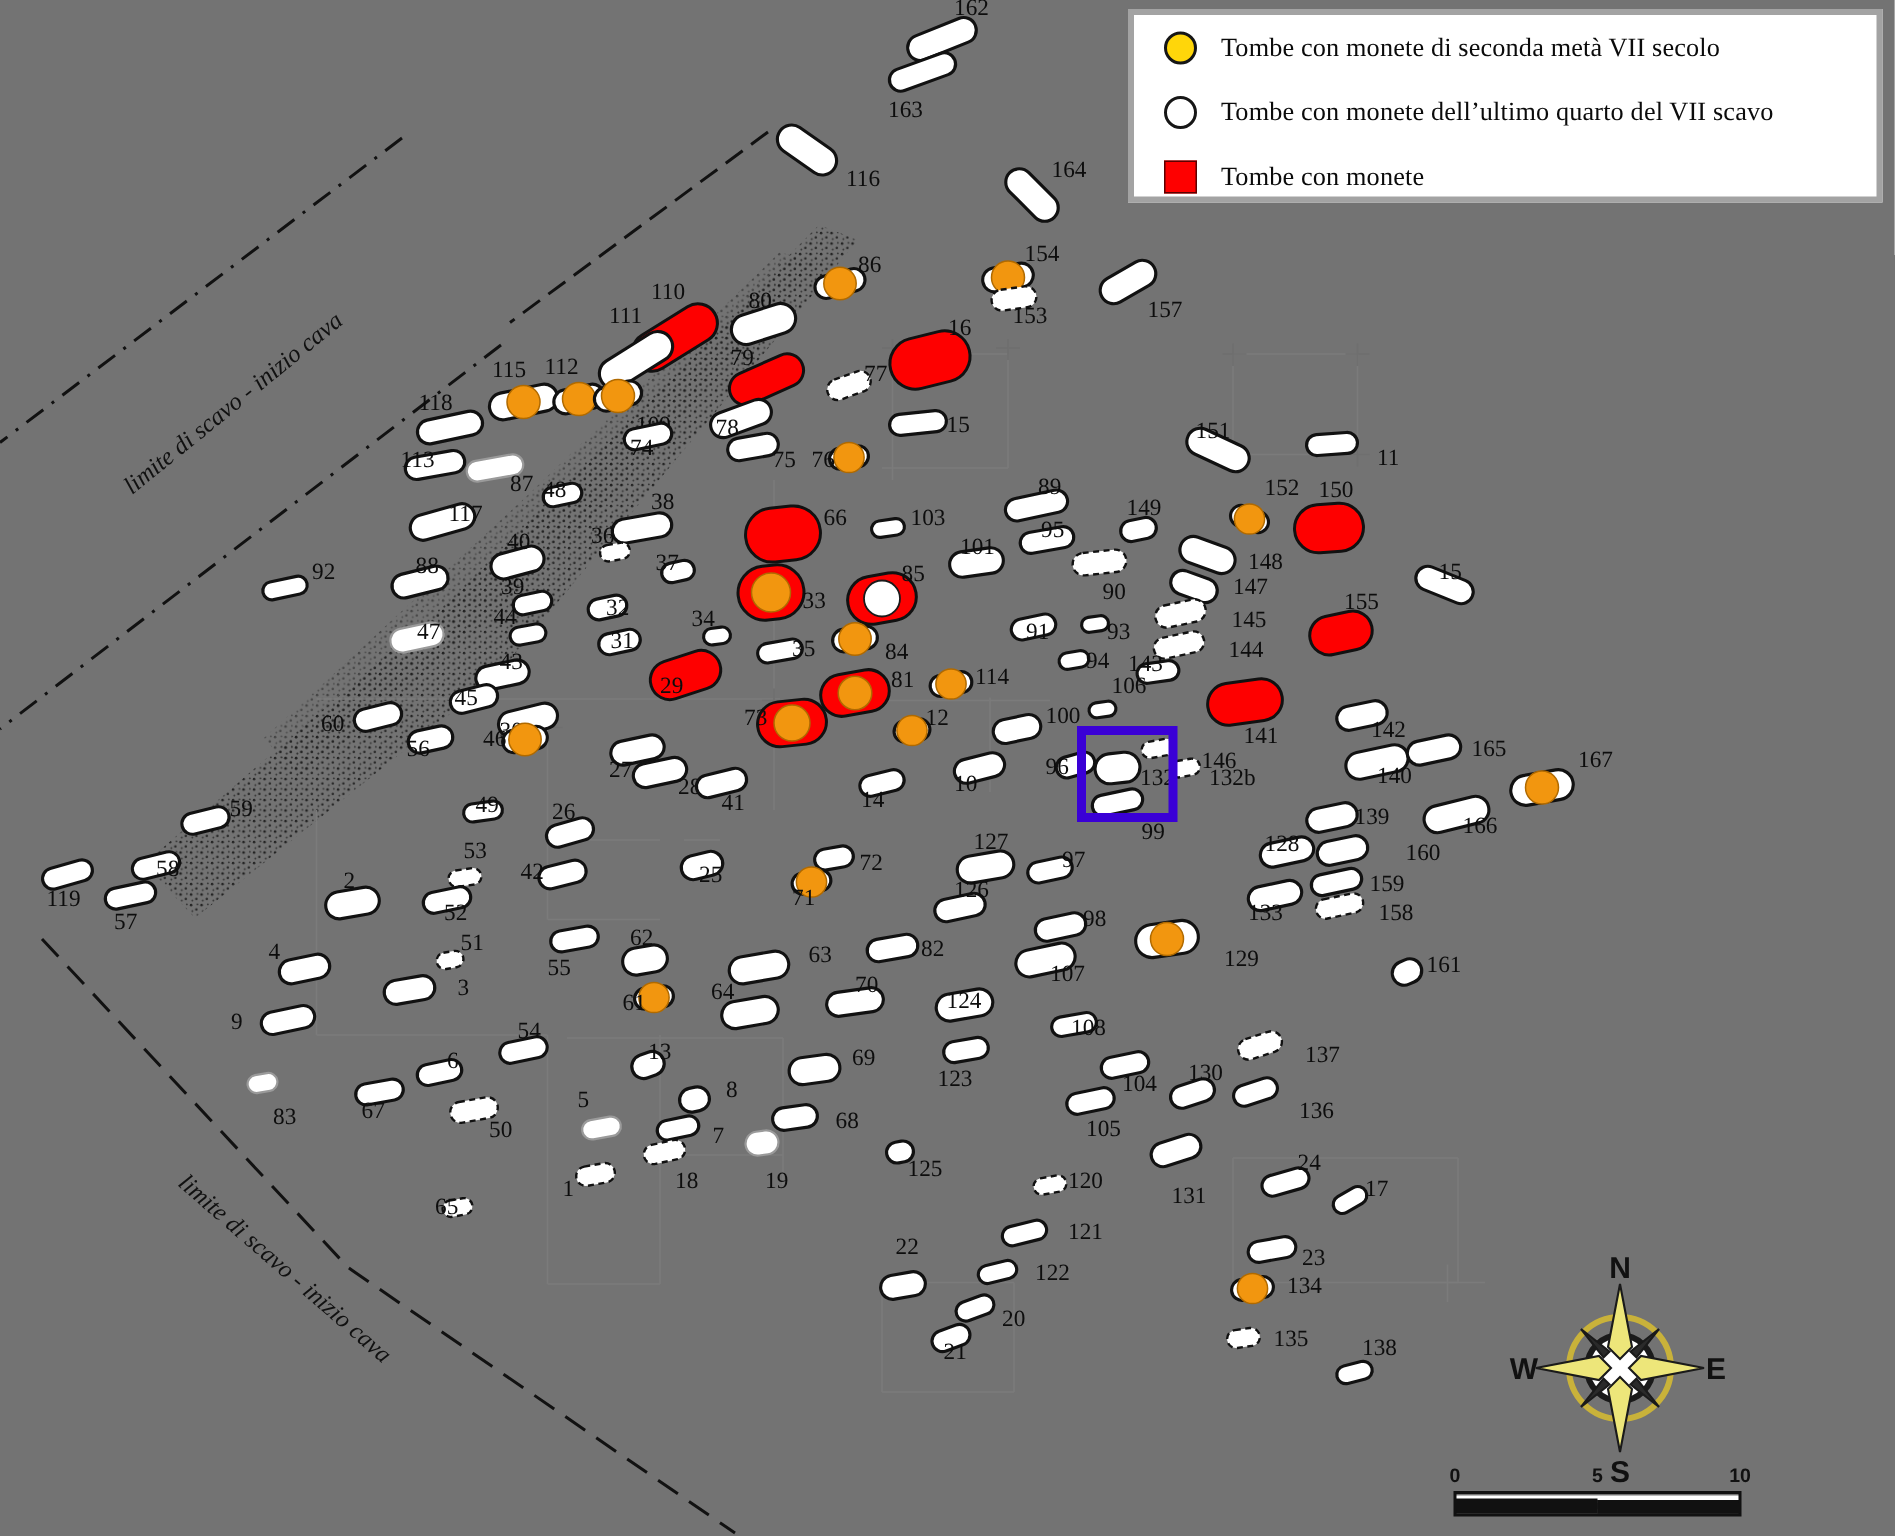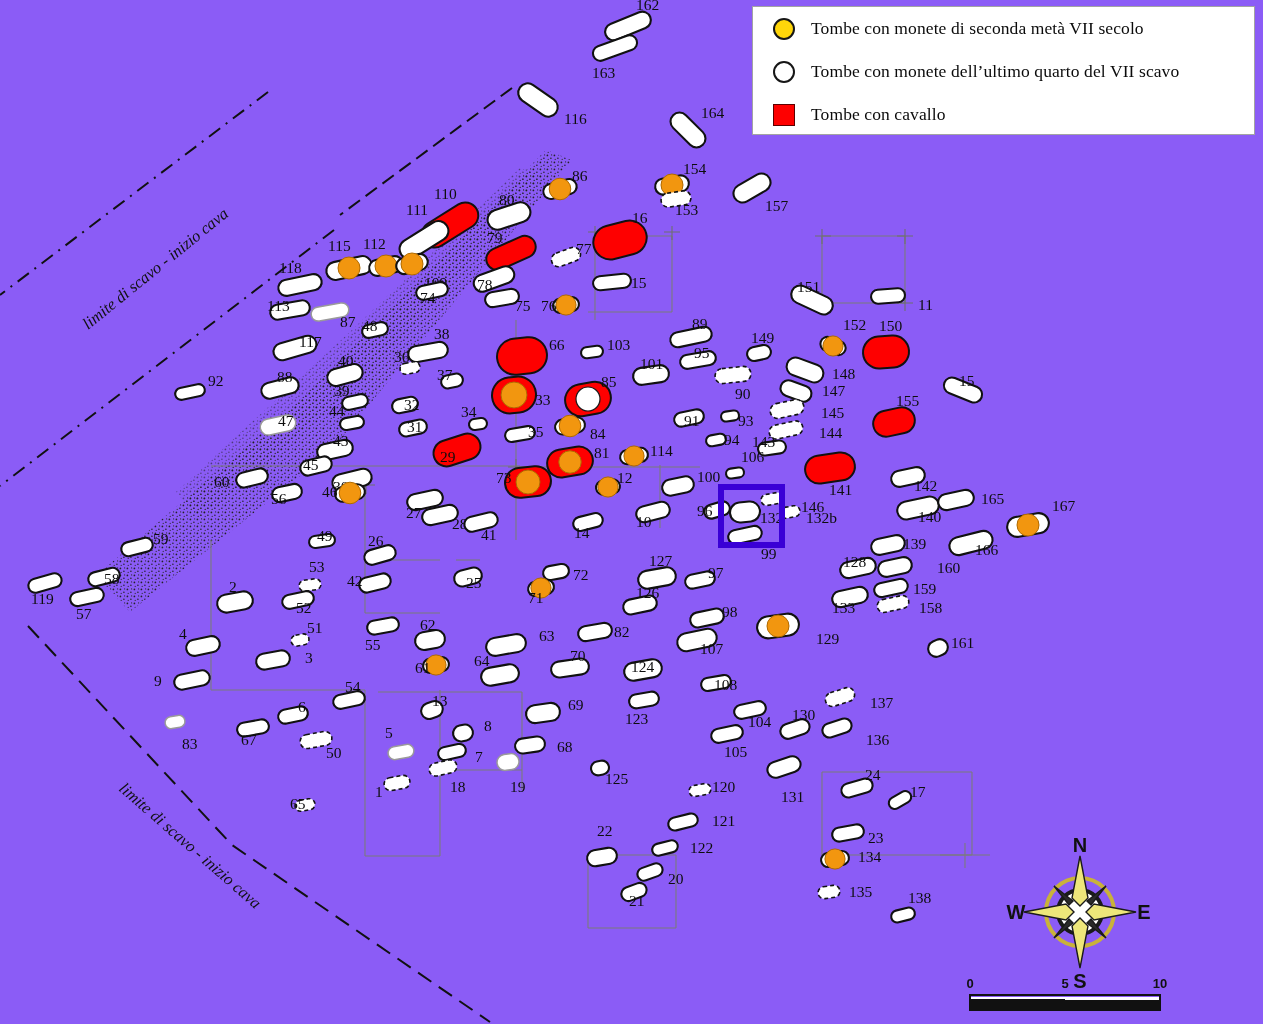--- a/index.html
+++ b/index.html
@@ -1,27 +1,27 @@
 <!DOCTYPE html>
 <html><head>
 <meta charset="utf-8">
 <title>Necropoli - Plan</title>
 <style>
   html,body{margin:0;padding:0;background:#ffffff;}
   body{
     font-family:"Liberation Serif", serif;
     width:1263px;height:1024px;overflow:hidden;position:relative;
   }
-  #root{position:relative;width:1263px;height:1024px;background:#8b5cf6;}
+  #root{position:relative;width:1263px;height:1024px;background:#737373;}
   svg#map{position:absolute;left:0;top:0;width:1263px;height:1024px;display:block;}
 
   
   #legend{
     position:absolute;left:752px;top:6px;width:503px;height:129px;
-    border:1px solid #a3a3a3;background:#ffffff;box-sizing:border-box;
+    border:4px solid #a3a3a3;background:#ffffff;box-sizing:border-box;
     padding:0;
   }
   .leg-row{display:flex;align-items:center;height:43px;padding-left:14px;}
   .leg-swatch{width:34px;flex:0 0 34px;display:flex;align-items:center;justify-content:center;}
   .leg-text{font-size:17.5px;color:#0b0b0b;font-family:"Liberation Serif",serif;letter-spacing:.1px;padding-left:10px;}
   .dot-yellow{width:22px;height:22px;border-radius:50%;background:#FFD60A;border:2px solid #161616;box-sizing:border-box;}
   .dot-open{width:22px;height:22px;border-radius:50%;background:#ffffff;border:2px solid #161616;box-sizing:border-box;}
   .sq-red{width:22px;height:22px;background:#FE0000;border:1px solid #5d0000;box-sizing:border-box;}
 </style>
 </head>
@@ -844,17 +844,17 @@
     <div class="leg-row">
       <span class="leg-swatch">
           <i class="dot-open"></i>
         </span>
       <span class="leg-text">Tombe con monete dell’ultimo quarto del VII scavo</span>
     </div>
     <div class="leg-row">
       <span class="leg-swatch">
           <i class="sq-red"></i>
         </span>
-      <span class="leg-text">Tombe con cavallo</span>
+      <span class="leg-text">Tombe con monete</span>
     </div>
   </div>
 
 </div>
 
 </body></html>

